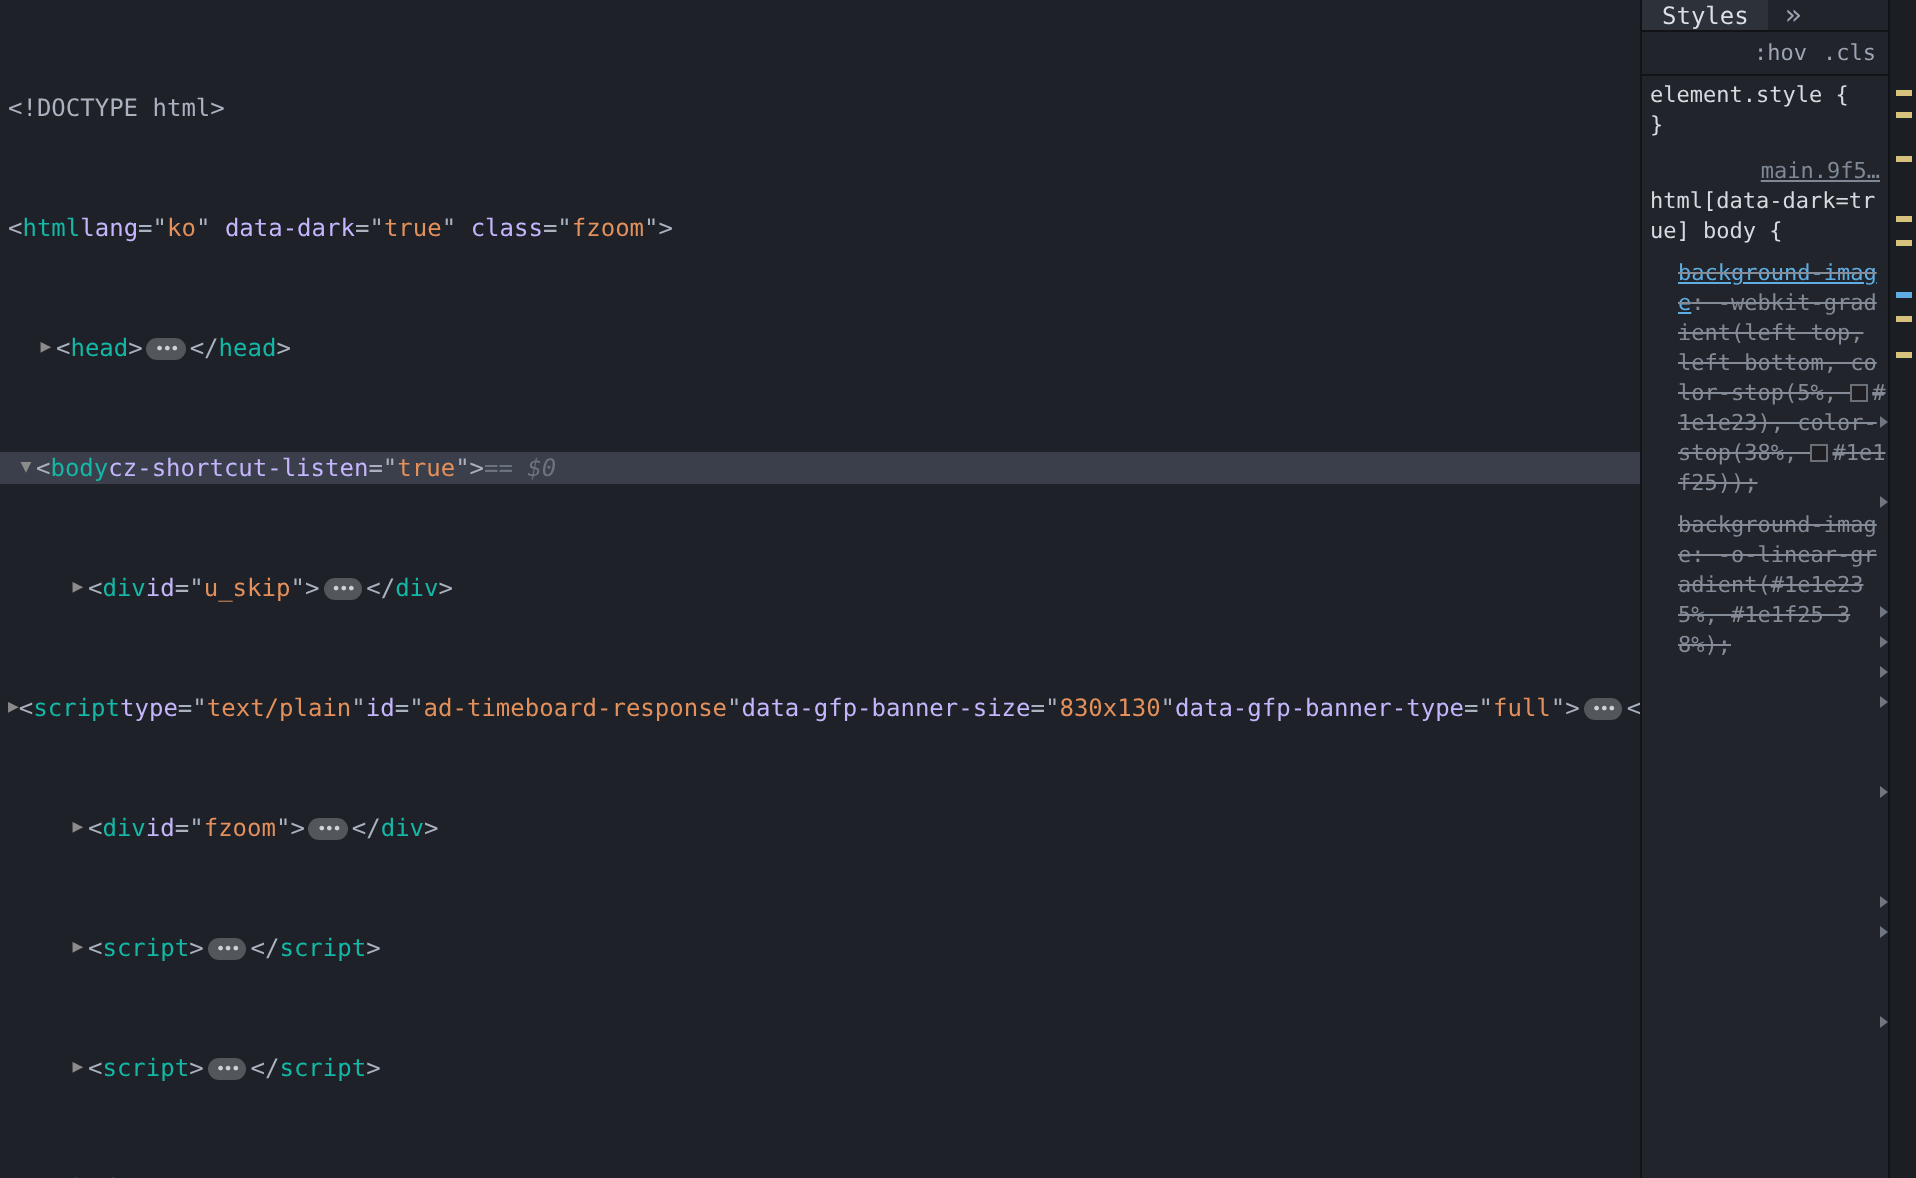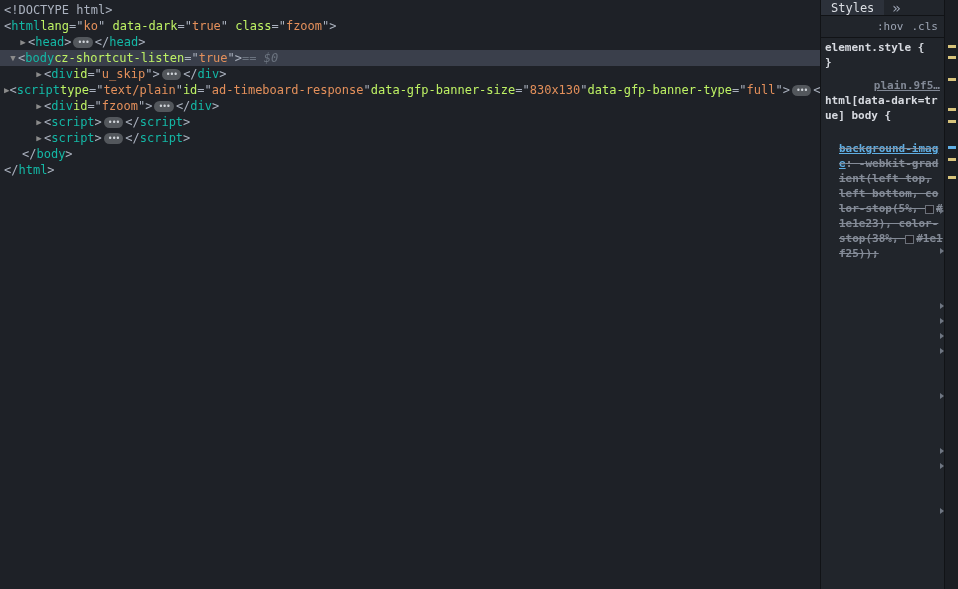--- a/index.html
+++ b/index.html
@@ -17,37 +17,38 @@
   flex: 1;
   overflow: auto;
   padding: 2px 0;
   position: relative;
 }
 .line {
   padding: 1px 0 1px 4px;
   white-space: nowrap;
   display: flex;
   align-items: center;
+  margin-top: 44px;
 }
 .line.selected {
   background: #3a3f4b;
 }
 .indent { display: inline-block; }
 .toggle {
   display: inline-block;
   width: 10px;
   font-size: 9px;
   color: #8b8b8b;
   cursor: pointer;
   user-select: none;
   text-align: center;
 }
 .tag-punct { color: #abb2bf; }
 .tag-name { color: #14b8a6; }
-.attr-name { color: #bef264; }
+.attr-name { color: #c4b5fd; }
 .attr-val { color: #e4905b; }
 .ellipsis-badge {
   display: inline-flex;
   align-items: center;
   justify-content: center;
   background: #53575c;
   color: #cfd3d8;
   border-radius: 6px;
   font-size: 8px;
   padding: 0 4px;
@@ -107,36 +108,35 @@
 }
 .filter-btn { cursor: pointer; }
 .styles-content {
   flex: 1;
   overflow: hidden;
   font-size: 11px;
   line-height: 15px;
   color: #abb2bf;
   padding: 2px 0 2px 4px;
 }
-.rule-block { margin-bottom: 8px; font-weight: bold; }
+.rule-block { margin-bottom: 8px; }
 .selector { color: #d7dae0; word-break: break-all; }
 .source-link {
   color: #818895;
   text-decoration: underline;
   text-align: right;
   padding-right: 4px;
   cursor: pointer;
   display: block;
 }
 .prop {
   padding-left: 14px;
   position: relative;
   word-break: break-all;
   color: #848b97;
-  margin-top: 12px;
 }
 .prop.struck { text-decoration: line-through; }
 .prop-name-link { color: #5faee3; text-decoration: underline; }
 .swatch {
   display: inline-block;
   width: 9px;
   height: 9px;
   border: 1px solid #6a6f78;
   background: #1e1e23;
   vertical-align: middle;
@@ -324,27 +324,28 @@
     <span class="filter-btn">.cls</span>
   </div>
   <div class="styles-content">
 
     <div class="rule-block">
       <div class="selector">element.style {</div>
       <div class="selector">}</div>
     </div>
 
     <div class="rule-block">
-      <span class="source-link">plain.9f5…</span>
+      <span class="source-link">main.9f5…</span>
       <div class="selector">html[data-dark=true] body {</div>
       <div style="height:6px"></div>
       <div class="prop struck">
         <span class="prop-name-link">background-image</span><span>: -webkit-gradient(left top, left bottom, color-stop(5%, </span><span class="swatch"></span><span>#1e1e23), color-stop(38%, </span><span class="swatch"></span><span>#1e1f25));</span>
       </div>
       <div style="height:6px"></div>
+      <div class="prop struck">background-image: -o-linear-gradient(#1e1e23 5%, #1e1f25 38%);</div>
     </div>
   </div>
 
   <div class="styles-scrollstrip">
     <div class="tri" style="top:160px"></div>
     <div class="tri" style="top:200px"></div>
     <div class="tri" style="top:255px"></div>
     <div class="tri" style="top:270px"></div>
     <div class="tri" style="top:285px"></div>
     <div class="tri" style="top:300px"></div>

